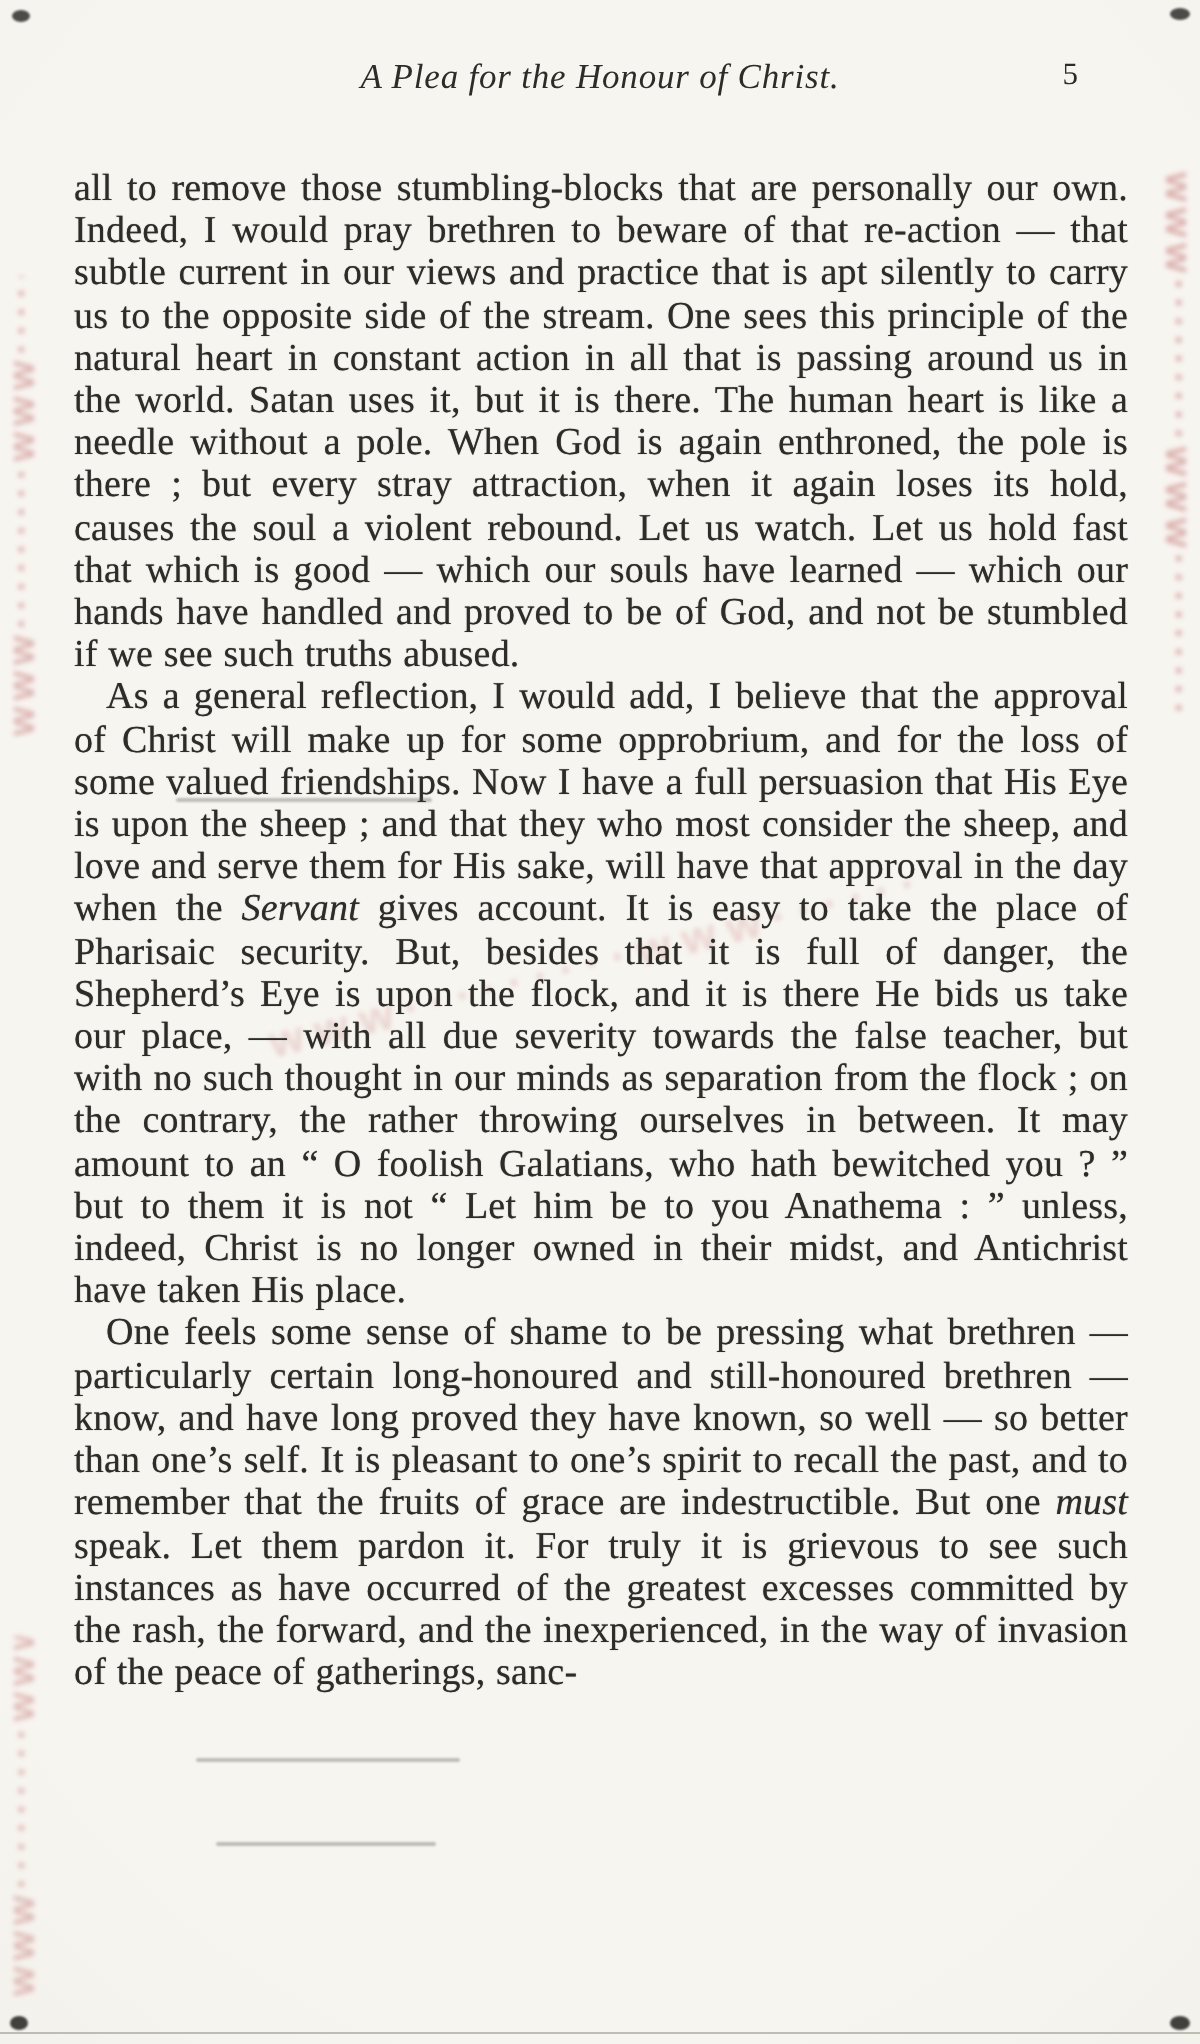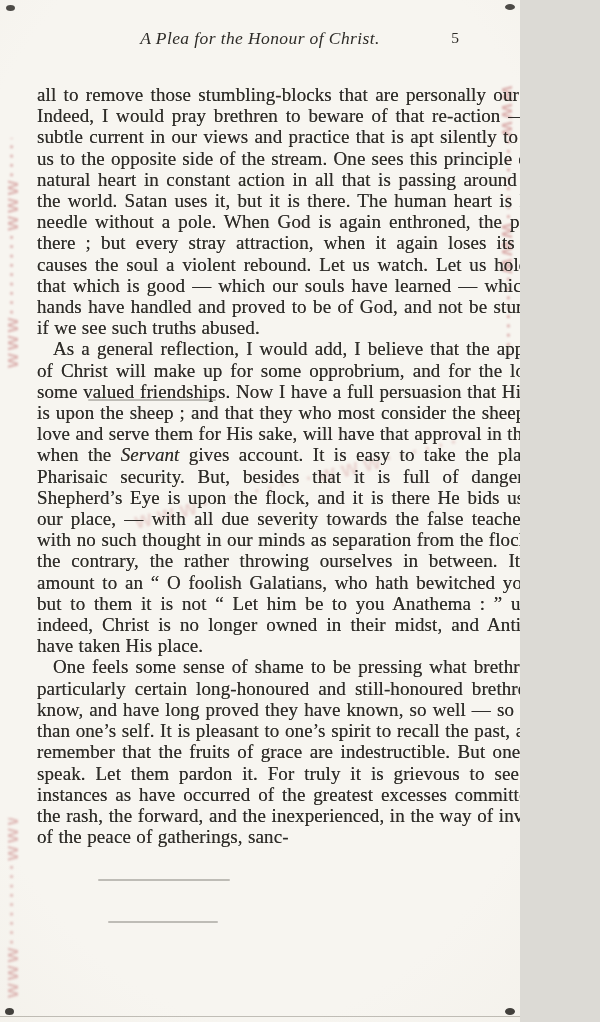--- a/index.html
+++ b/index.html
@@ -1,19 +1,19 @@
 <!DOCTYPE html>
 <html style="--paper: #f6f4ee; --ink: #2e2c28; --watermark: #c87f7f;"><head>
 <meta charset="utf-8">
 <style>
   *{box-sizing:border-box;}
   html,body{margin:0;padding:0;}
   body{width:600px;height:1022px;background:#dcdad5;}
   .scan{
-    position:relative;width:520px;height:1022px;overflow:hidden;
+    position:relative;width:600px;height:1022px;overflow:hidden;
     background:radial-gradient(ellipse 120% 100% at 50% 45%, #f7f5f0 55%, #f1eee7 85%, #e8e4db 100%);
     font-family:"Liberation Serif","DejaVu Serif",serif;
     color:var(--ink,#2e2c28);
   }
   .pagehead{position:absolute;top:28px;left:37px;right:37px;height:24px;text-align:center;}
   .headtitle{font-style:italic;font-size:17.5px;letter-spacing:.4px;}
   .pagenum{position:absolute;right:24px;top:1px;font-size:15.5px;font-style:normal;}
   .pagebody{
     position:absolute;top:84px;left:37px;width:527px;
     text-align:justify;font-size:19px;line-height:21.2px;

